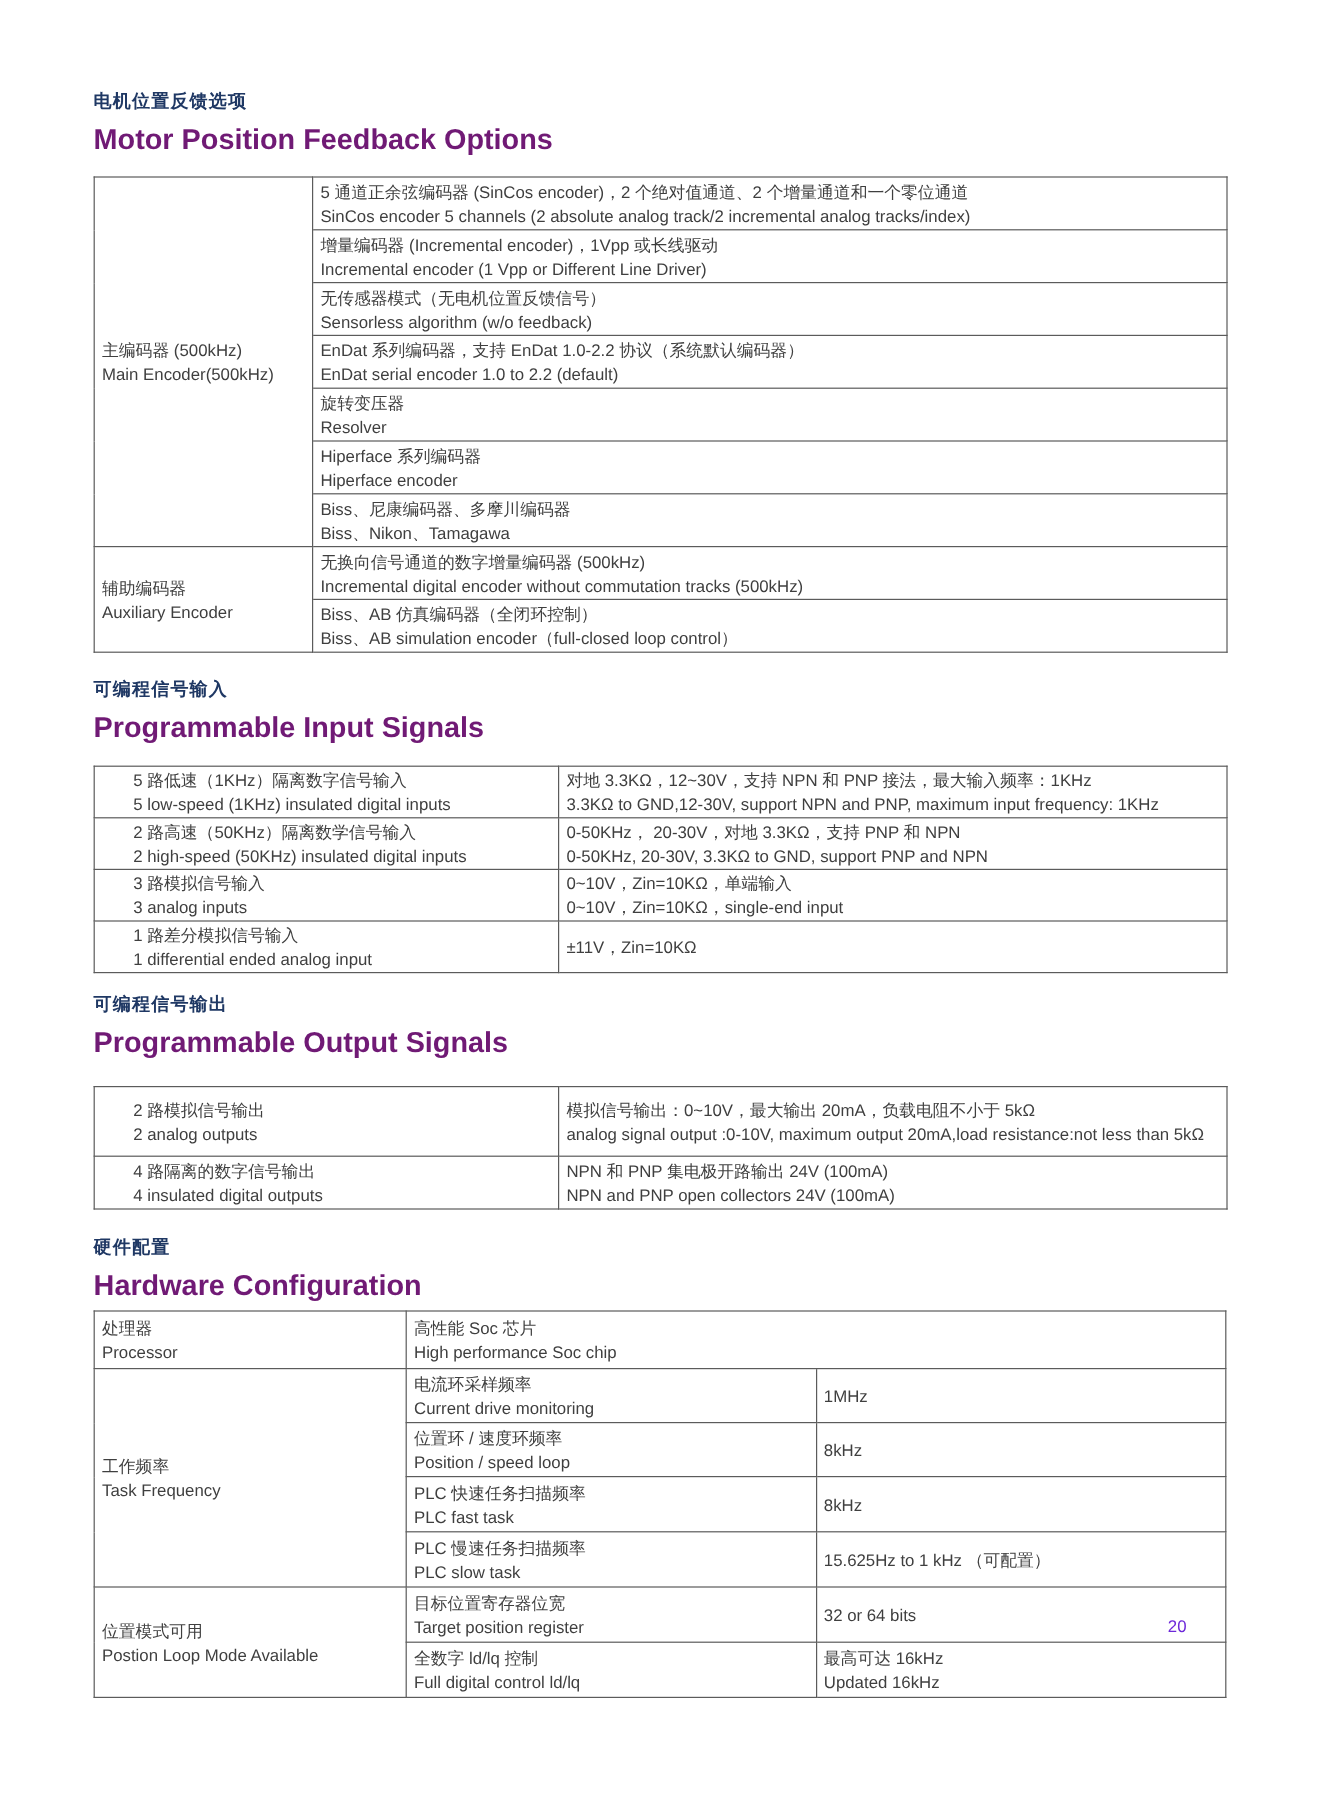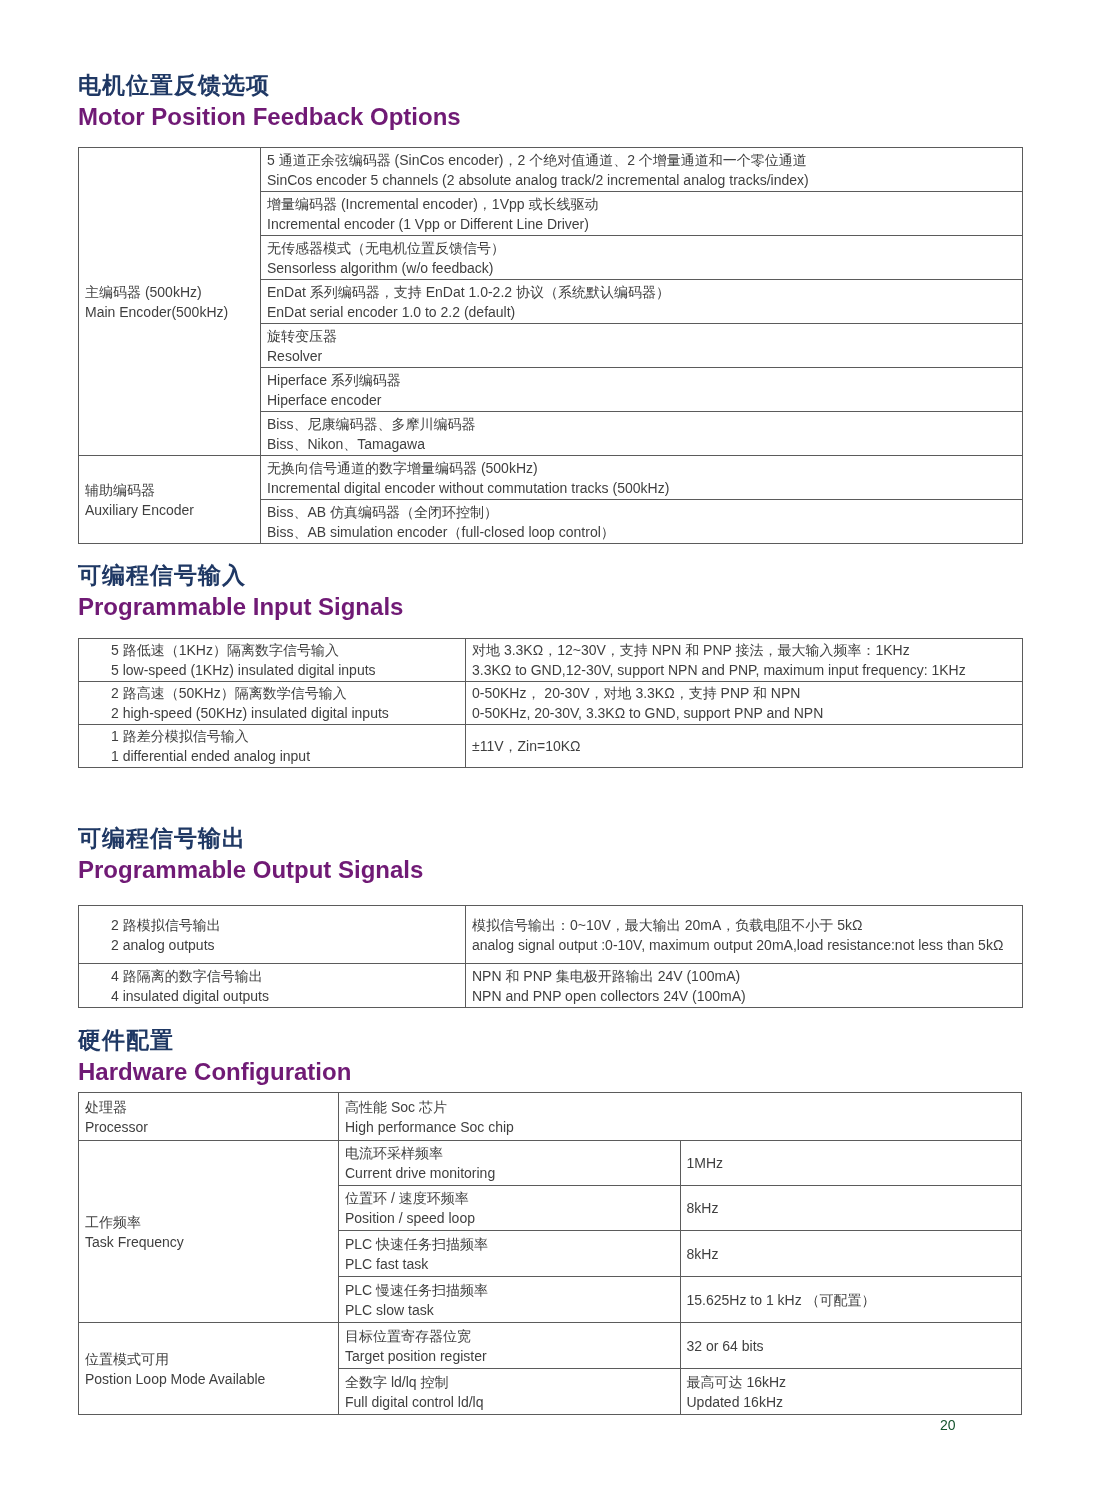--- a/index.html
+++ b/index.html
@@ -3,30 +3,30 @@
 <meta charset="utf-8">
 <style>
   * { margin:0; padding:0; box-sizing:border-box; }
   html,body { background:#ffffff; }
   body {
     width:1102px; height:1496px; position:relative;
     font-family:"Liberation Sans","DejaVu Sans",sans-serif;
     color:#3f3f3f;
   }
   .section { position:absolute; left:78px; width:944px; }
-  .h-zh { font-size:23px; font-weight:700; color:#1f3864; line-height:26px; letter-spacing:1px; }
+  .h-zh { font-size:15px; font-weight:700; color:#1f3864; line-height:26px; letter-spacing:1px; }
   .h-en { font-size:24px; font-weight:700; color:#701a75; line-height:28px; margin-top:5px; }
   table { border-collapse:collapse; table-layout:fixed; width:944px; }
   td {
     border:1px solid #5b5b5b; padding:1px 6px;
     font-size:14px; line-height:20px; vertical-align:middle;
     overflow:hidden;
   }
   .line { display:block; }
-  .pagenum { position:absolute; top:1417px; left:940px; width:82px; text-align:left; font-size:14px; color:#14532d; }
+  .pagenum { position:absolute; top:1347px; left:940px; width:82px; text-align:center; font-size:14px; color:#6d28d9; }
   
   .t1 .c1 { width:182px; } .t1 .c2 { width:762px; }
   .t23 .c1 { width:387px;padding-left:32px; } .t23 .c2 { width:557px; }
   .t4 .c1 { width:260px; } .t4 .c2 { width:477px; } .t4 .c3 { width:207px; }
 </style>
 </head>
 <body>
 
 <div class="section" style="top:72px;">
   <div class="h-zh">电机位置反馈选项</div>
@@ -125,20 +125,30 @@
         <span class="line">2 路高速（50KHz）隔离数学信号输入</span>
         <span class="line">2 high-speed (50KHz) insulated digital inputs</span>
       </td>
       <td class="c2">
         <span class="line">0-50KHz， 20-30V，对地 3.3KΩ，支持 PNP 和 NPN</span>
         <span class="line">0-50KHz, 20-30V, 3.3KΩ to GND, support PNP and NPN</span>
       </td>
     </tr>
     <tr style="height:43px;">
       <td class="c1">
+        <span class="line">3 路模拟信号输入</span>
+        <span class="line">3 analog inputs</span>
+      </td>
+      <td class="c2">
+        <span class="line">0~10V，Zin=10KΩ，单端输入</span>
+        <span class="line">0~10V，Zin=10KΩ，single-end input</span>
+      </td>
+    </tr>
+    <tr style="height:43px;">
+      <td class="c1">
         <span class="line">1 路差分模拟信号输入</span>
         <span class="line">1 differential ended analog input</span>
       </td>
       <td class="c2">
         <span class="line">±11V，Zin=10KΩ</span>
       </td>
     </tr>
   </tbody>
     </table>
 </div>

